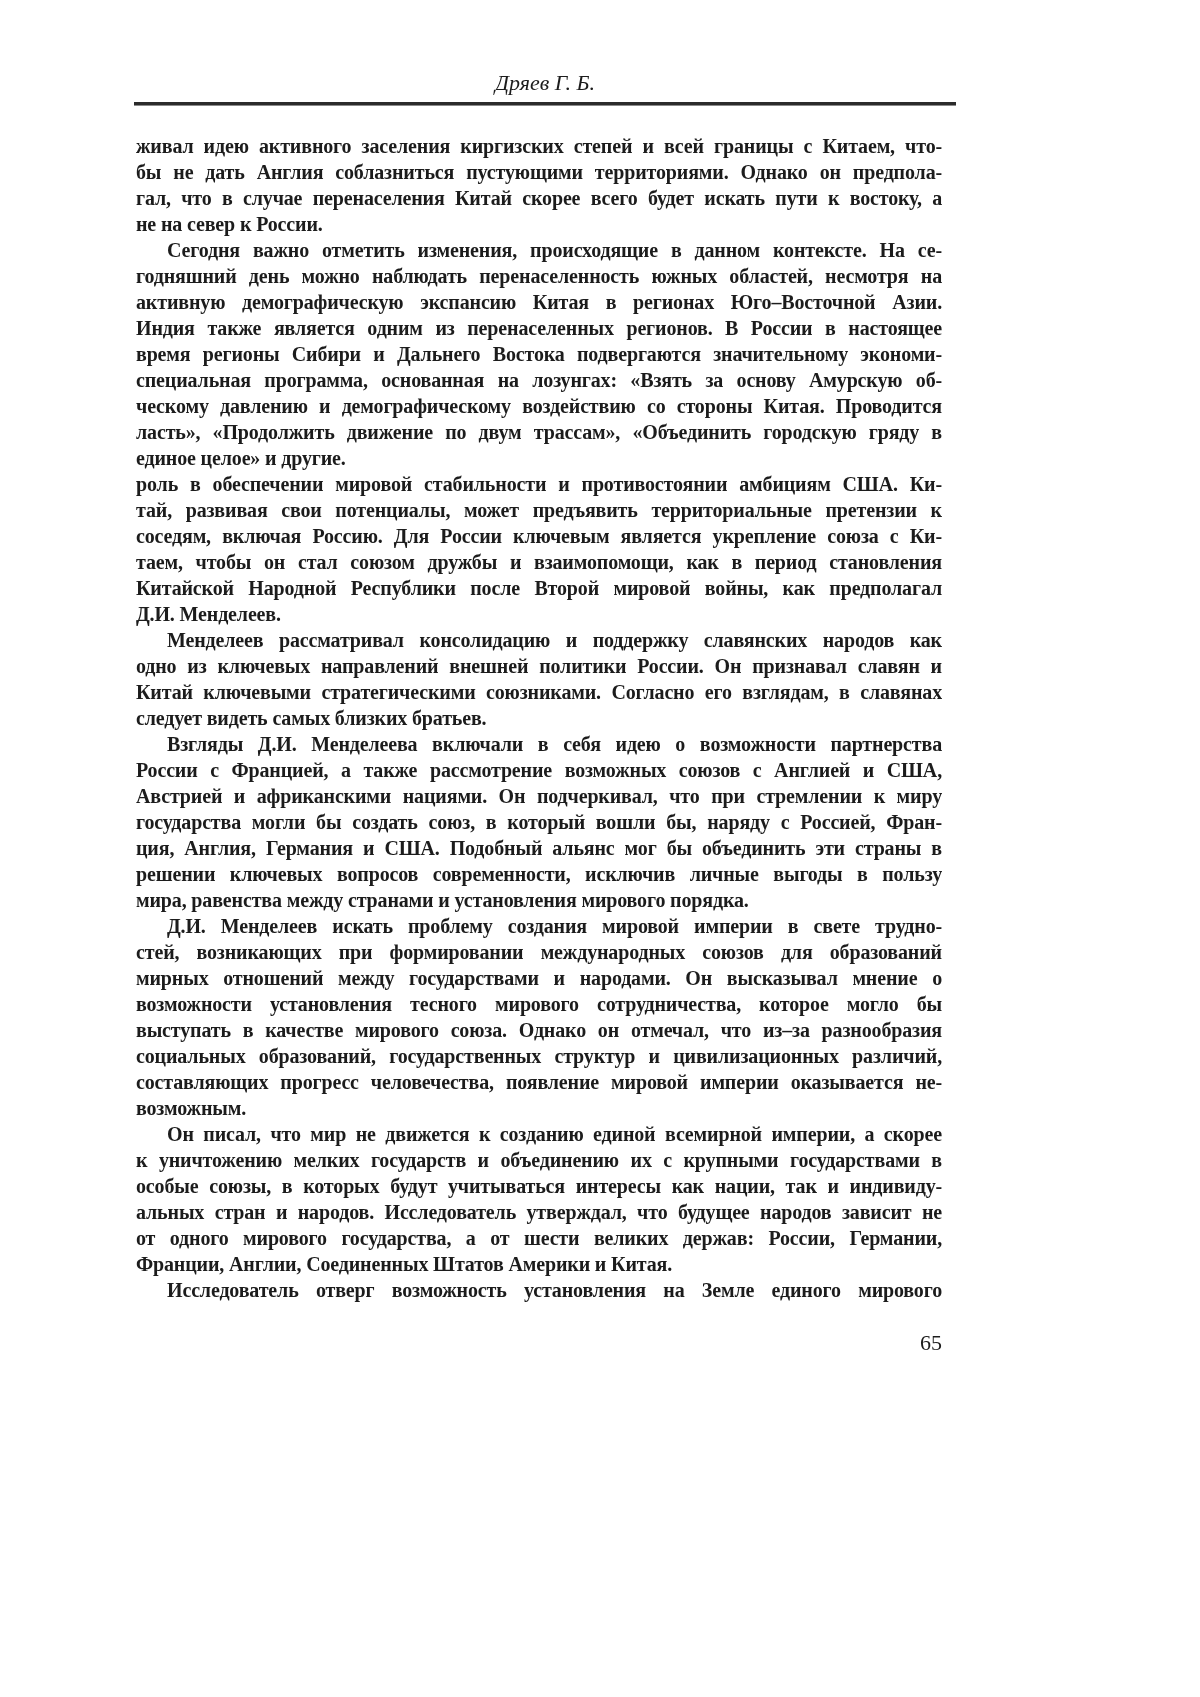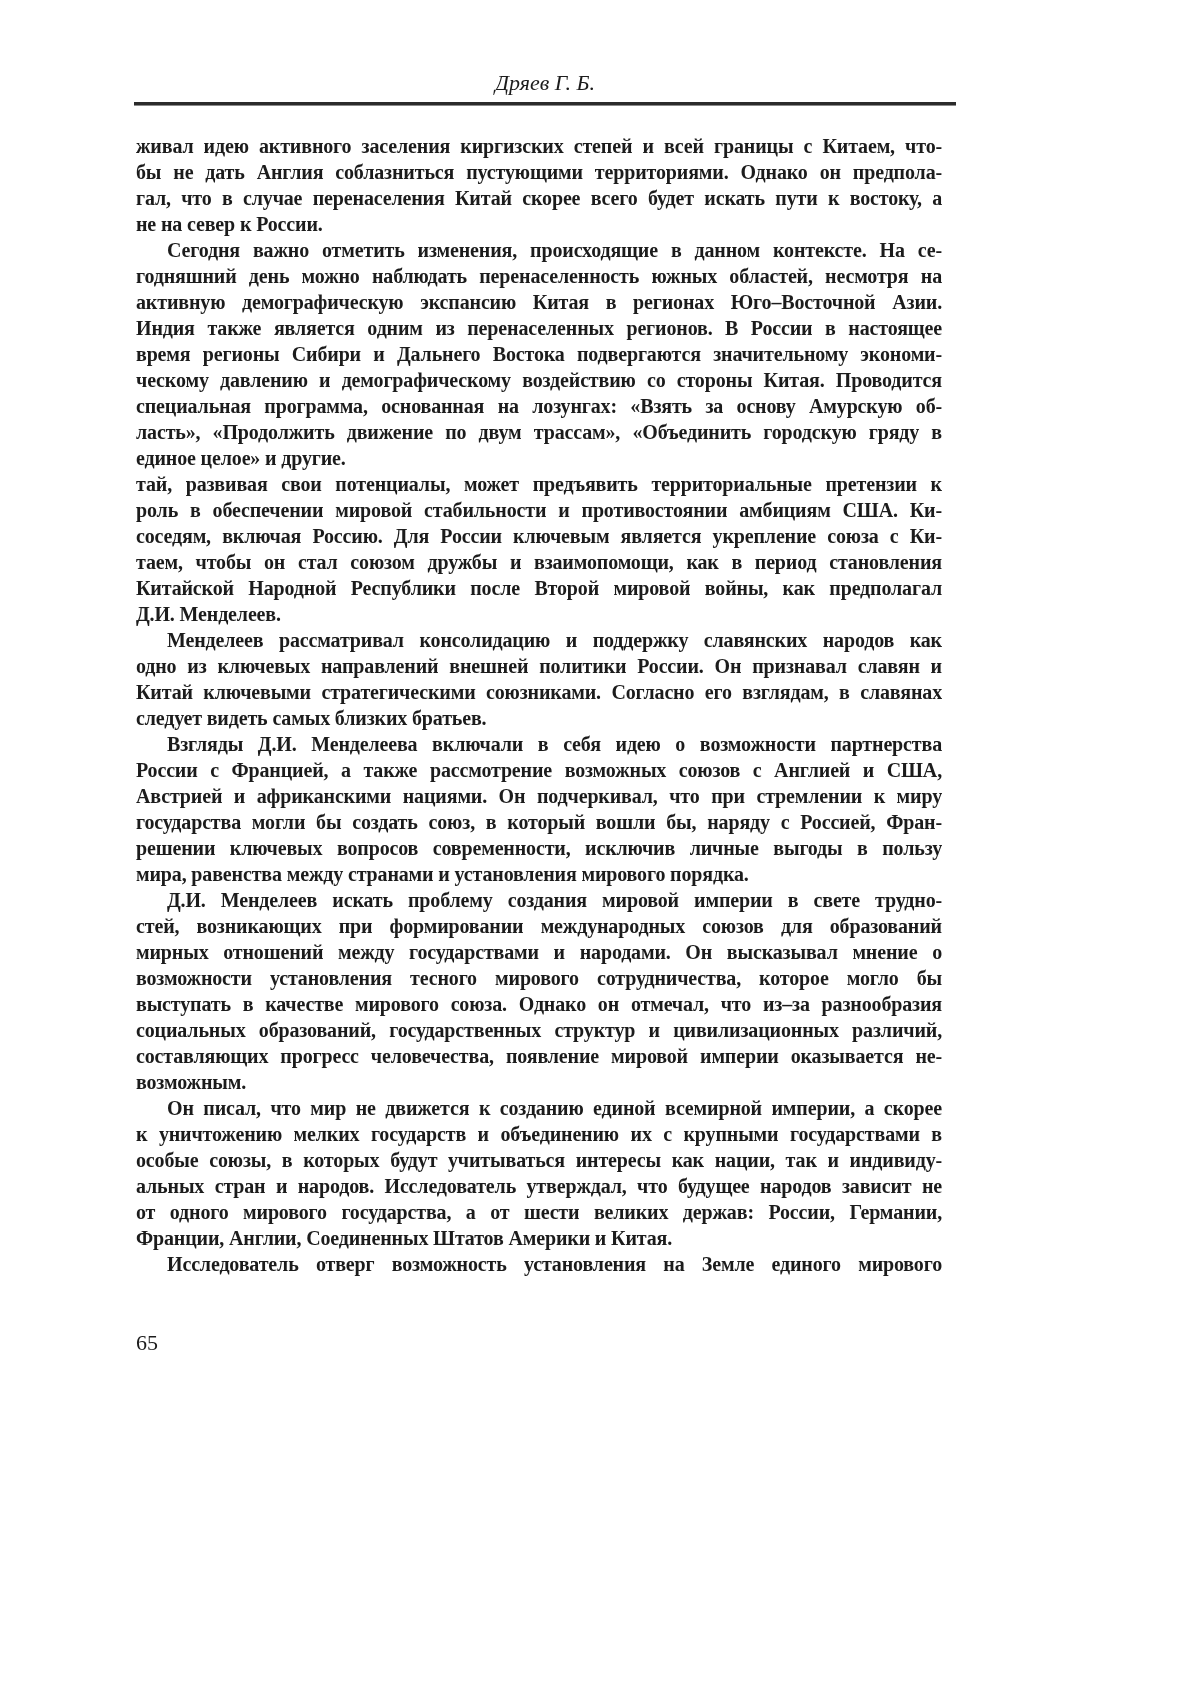--- a/index.html
+++ b/index.html
@@ -62,21 +62,21 @@
     text-indent: 31px;
   }
   .line.lastline {
     text-align-last: left;
   }
   .page-number {
     position: absolute;
     left: 136px;
     top: 1330px;
     width: 806px;
-    text-align: left;
+    text-align: right;
     font-size: 22px;
     line-height: 26px;
     color: #1c1c1c;
   }
 </style>
 </head>
 <body style="background: rgb(255, 255, 255);">
 
 <div class="sheet">
   <div class="running-header" style="color: rgb(28, 28, 28);">Дряев Г. Б.</div>
@@ -84,38 +84,39 @@
   <div class="text-block" style="color: rgb(28, 28, 28);">
       <div class="line">живал идею активного заселения киргизских степей и всей границы с Китаем, что-</div>
       <div class="line">бы не дать Англия соблазниться пустующими территориями. Однако он предпола-</div>
       <div class="line">гал, что в случае перенаселения Китай скорее всего будет искать пути к востоку, а</div>
       <div class="line lastline">не на север к России.</div>
       <div class="line indent">Сегодня важно отметить изменения, происходящие в данном контексте. На се-</div>
       <div class="line">годняшний день можно наблюдать перенаселенность южных областей, несмотря на</div>
       <div class="line">активную демографическую экспансию Китая в регионах Юго–Восточной Азии.</div>
       <div class="line">Индия также является одним из перенаселенных регионов. В России в настоящее</div>
       <div class="line">время регионы Сибири и Дальнего Востока подвергаются значительному экономи-</div>
+      <div class="line">специальная программа, основанная на лозунгах: «Взять за основу Амурскую об-</div>
       <div class="line">ческому давлению и демографическому воздействию со стороны Китая. Проводится</div>
-      <div class="line">специальная программа, основанная на лозунгах: «Взять за основу Амурскую об-</div>
       <div class="line">ласть», «Продолжить движение по двум трассам», «Объединить городскую гряду в</div>
       <div class="line lastline">единое целое» и другие.</div>
+      <div class="line">роль в обеспечении мировой стабильности и противостоянии амбициям США. Ки-</div>
       <div class="line">тай, развивая свои потенциалы, может предъявить территориальные претензии к</div>
-      <div class="line">роль в обеспечении мировой стабильности и противостоянии амбициям США. Ки-</div>
       <div class="line">соседям, включая Россию. Для России ключевым является укрепление союза с Ки-</div>
       <div class="line">таем, чтобы он стал союзом дружбы и взаимопомощи, как в период становления</div>
       <div class="line">Китайской Народной Республики после Второй мировой войны, как предполагал</div>
       <div class="line lastline">Д.И. Менделеев.</div>
       <div class="line indent">Менделеев рассматривал консолидацию и поддержку славянских народов как</div>
       <div class="line">одно из ключевых направлений внешней политики России. Он признавал славян и</div>
       <div class="line">Китай ключевыми стратегическими союзниками. Согласно его взглядам, в славянах</div>
       <div class="line lastline">следует видеть самых близких братьев.</div>
       <div class="line indent">Взгляды Д.И. Менделеева включали в себя идею о возможности партнерства</div>
       <div class="line">России с Францией, а также рассмотрение возможных союзов с Англией и США,</div>
       <div class="line">Австрией и африканскими нациями. Он подчеркивал, что при стремлении к миру</div>
       <div class="line">государства могли бы создать союз, в который вошли бы, наряду с Россией, Фран-</div>
+      <div class="line">ция, Англия, Германия и США. Подобный альянс мог бы объединить эти страны в</div>
       <div class="line">решении ключевых вопросов современности, исключив личные выгоды в пользу</div>
       <div class="line lastline">мира, равенства между странами и установления мирового порядка.</div>
       <div class="line indent">Д.И. Менделеев искать проблему создания мировой империи в свете трудно-</div>
       <div class="line">стей, возникающих при формировании международных союзов для образований</div>
       <div class="line">мирных отношений между государствами и народами. Он высказывал мнение о</div>
       <div class="line">возможности установления тесного мирового сотрудничества, которое могло бы</div>
       <div class="line">выступать в качестве мирового союза. Однако он отмечал, что из–за разнообразия</div>
       <div class="line">социальных образований, государственных структур и цивилизационных различий,</div>
       <div class="line">составляющих прогресс человечества, появление мировой империи оказывается не-</div>
       <div class="line lastline">возможным.</div>

